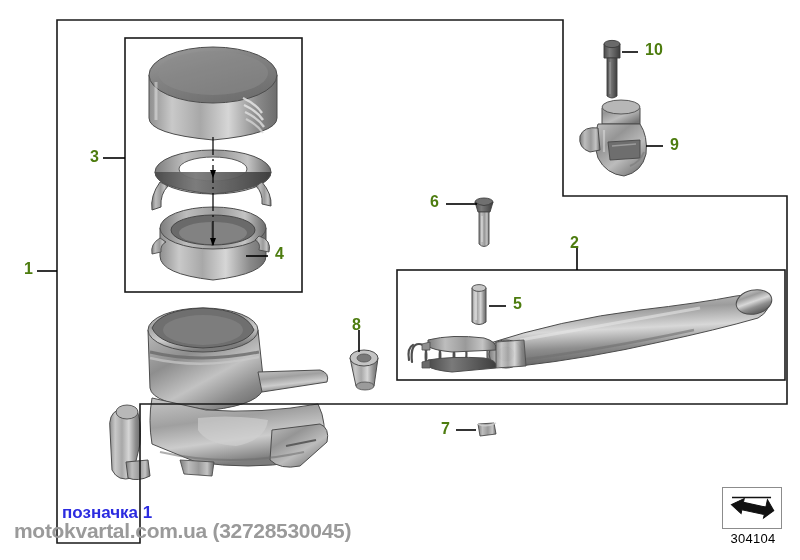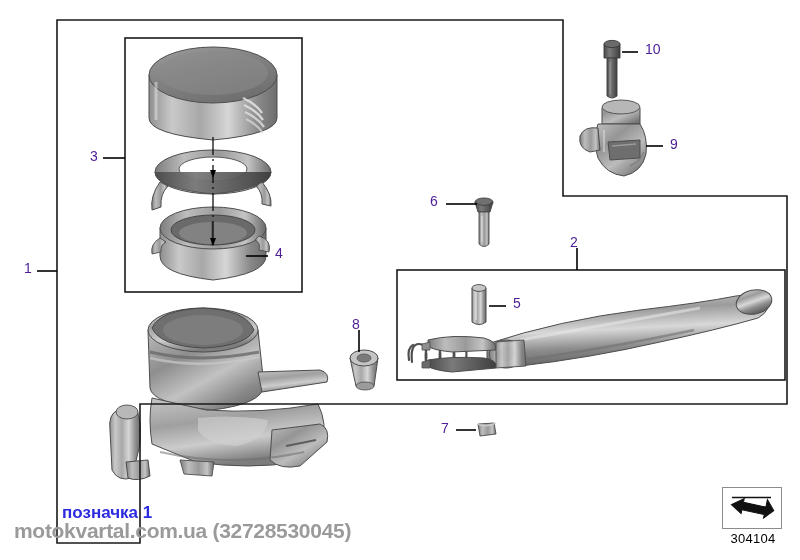--- a/index.html
+++ b/index.html
@@ -19,23 +19,23 @@
     position: absolute;
     left: 0; top: 0;
     width: 800px; height: 560px;
     overflow: visible;
   }
 
   
   .callout {
     position: absolute;
     font-family: "Liberation Sans", sans-serif;
-    font-weight: normal;
-    font-size: 14px;
-    color: #4c1d95;
+    font-weight: bold;
+    font-size: 16px;
+    color: #4d7c0f;
     line-height: 1;
     white-space: nowrap;
   }
 
   
   .wm-blue {
     position: absolute;
     font-family: "Liberation Sans", sans-serif;
     font-weight: bold;
     font-size: 17px;

